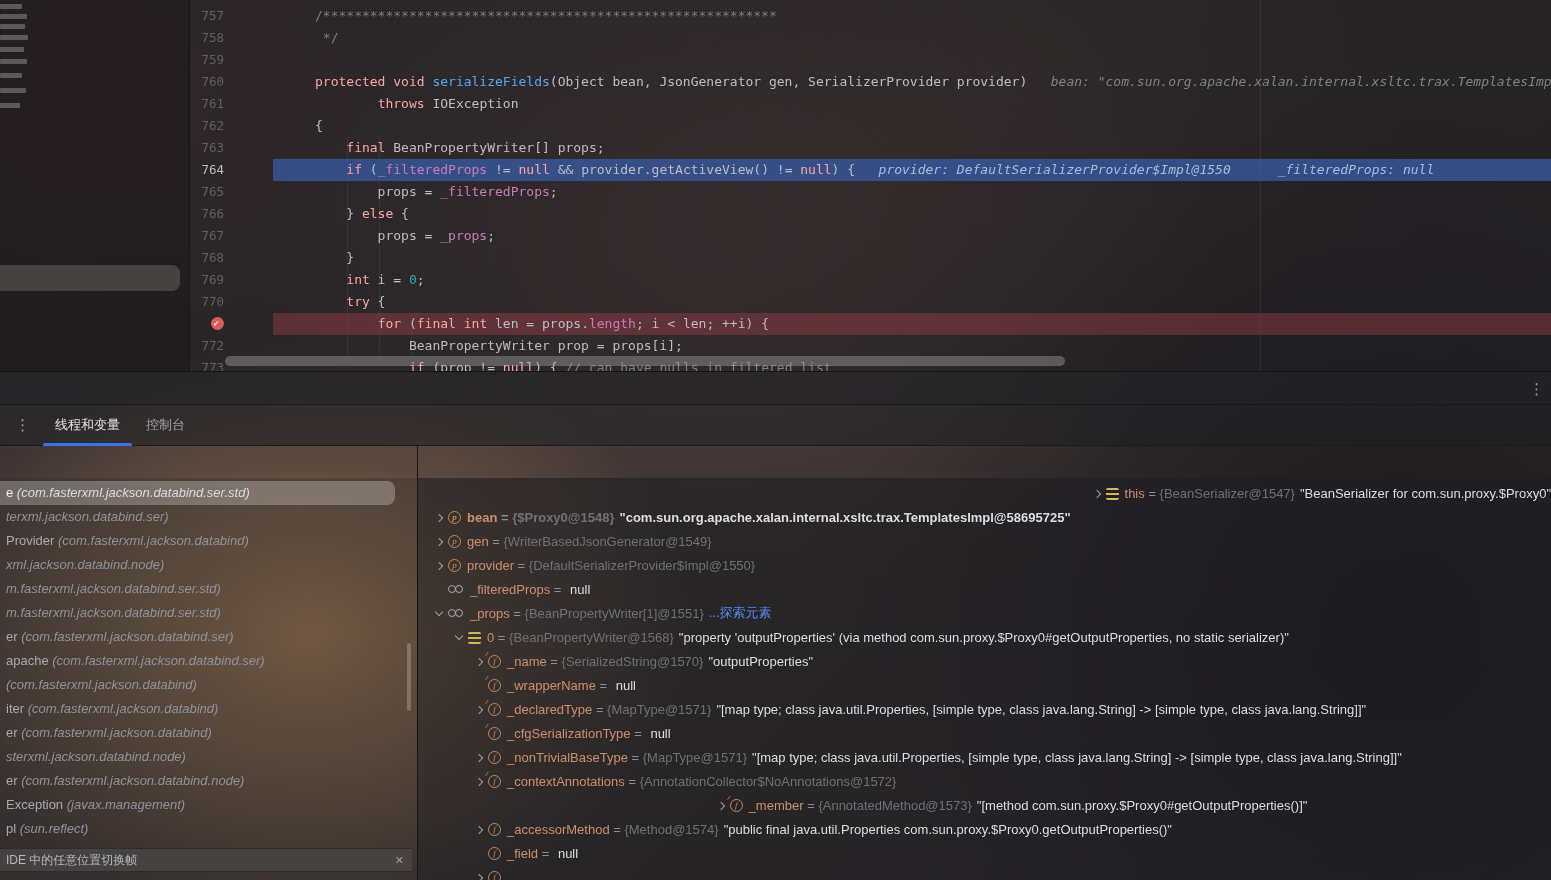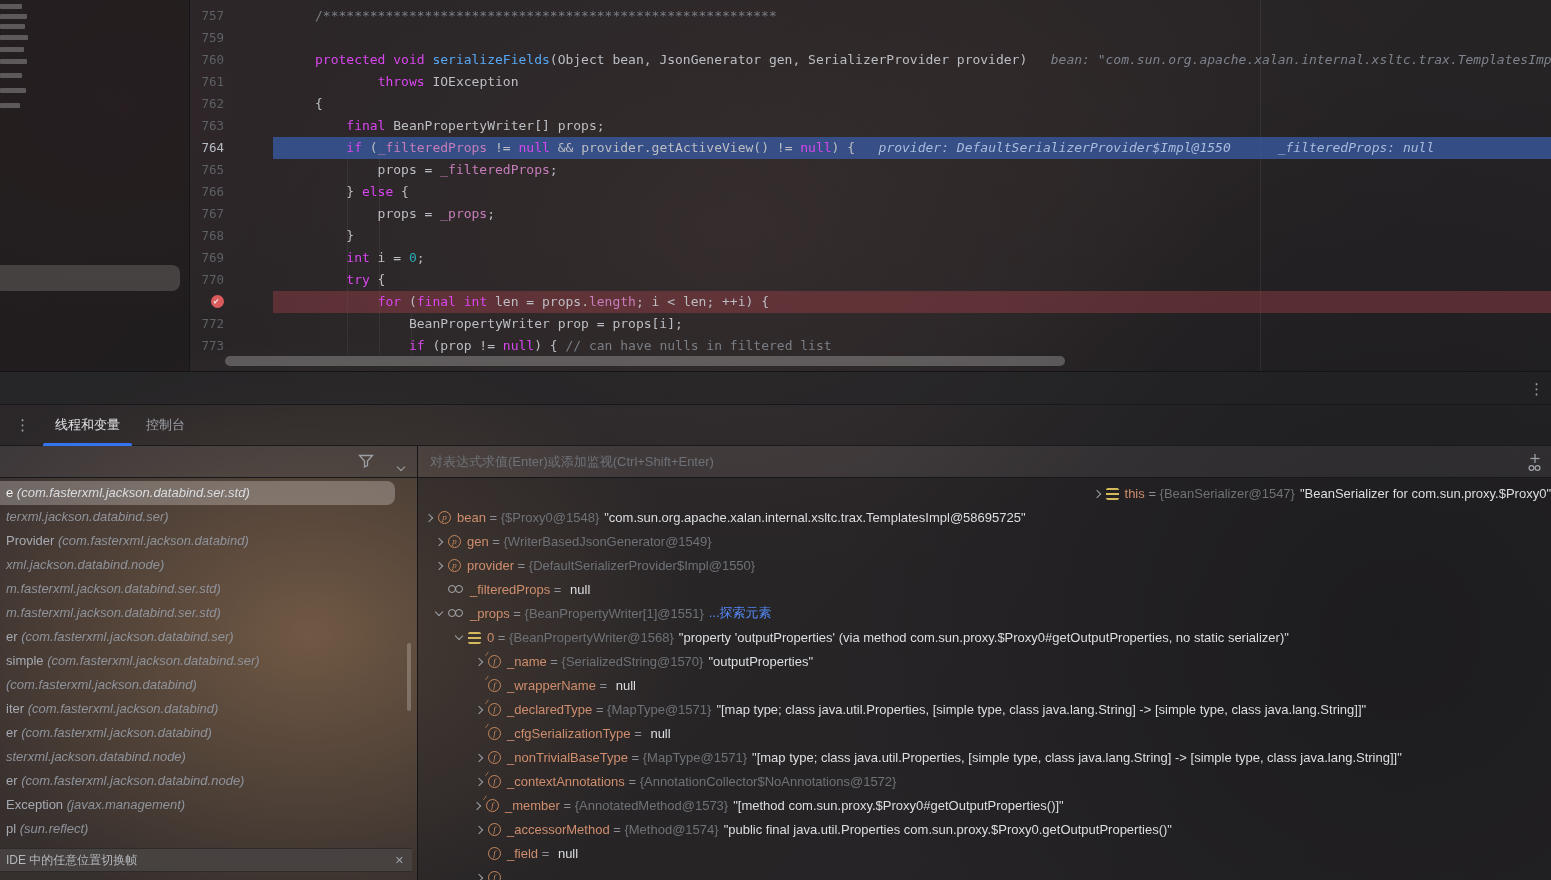--- a/index.html
+++ b/index.html
@@ -29,21 +29,21 @@
     background:rgba(27,28,31,.58); overflow:hidden;
     font-family:"DejaVu Sans Mono", monospace; font-size:13px; }
   #code-lines { position:absolute; inset:0; padding-top:5px; }
   .eline { display:flex; height:22px; line-height:22px; }
   .lnum { width:40px; flex:none; text-align:right; padding-right:6px; color:#5d6165; font-size:12.5px; }
   .lsp  { width:43px; flex:none; }
   .lcode { flex:1; white-space:pre; overflow:hidden; padding-left:42px; color:#bcbec4; }
   .eline.exec .lcode { background:rgba(56,90,160,.78); }
   .eline.exec .lnum { color:#b7bcc4; }
   .eline.bp .lcode { background:rgba(148,62,72,.48); }
-  .kw{color:#d946ef;} .fn{color:#56a8f5;} .fld{color:#c77dbb;} .num{color:#2aacb8;}
+  .kw{color:#fca5a5;} .fn{color:#56a8f5;} .fld{color:#c77dbb;} .num{color:#2aacb8;}
   .cmt{color:#7a7e85;} .pln{color:#bcbec4;}
   .hint{color:#7d828c; font-style:italic;} .hint2{color:#aabbde; font-style:italic;}
   .bp-dot { display:inline-block; width:13px; height:13px; border-radius:50%;
     background:#db5c5c; position:relative; vertical-align:-2px; }
   .bp-dot::after { content:"✔"; position:absolute; left:2.5px; top:-5px; font-size:9px; color:#e8e8e8; }
   .mguide { position:absolute; left:1070px; top:0; bottom:0; width:1px; background:rgba(255,255,255,.07); }
   .iguide { position:absolute; width:1px; top:137px; height:218px; background:rgba(255,255,255,.06); }
   .hscroll { position:absolute; left:35px; top:356px; width:840px; height:10px;
     background:rgba(190,190,190,.35); border-radius:5px; }
   
@@ -143,20 +143,25 @@
     <div class="iguide" style="left:157px"></div>
     <div class="iguide" style="left:189px"></div>
     <div class="iguide" style="left:221px;top:313px;height:42px"></div>
     <div id="code-lines">
         <div class="eline">
           <span class="lnum">757</span>
           <span class="lsp"></span>
           <span class="lcode"><span class="cmt">/**********************************************************</span></span>
         </div>
         <div class="eline">
+          <span class="lnum">758</span>
+          <span class="lsp"></span>
+          <span class="lcode"><span class="cmt"> */</span></span>
+        </div>
+        <div class="eline">
           <span class="lnum">759</span>
           <span class="lsp"></span>
           <span class="lcode"></span>
         </div>
         <div class="eline">
           <span class="lnum">760</span>
           <span class="lsp"></span>
           <span class="lcode"><span class="kw">protected void </span><span class="fn">serializeFields</span><span class="pln">(Object bean, JsonGenerator gen, SerializerProvider provider)</span><span class="hint">   bean: "com.sun.org.apache.xalan.internal.xsltc.trax.TemplatesImpl@58695725"</span></span>
         </div>
         <div class="eline">
@@ -231,52 +236,33 @@
   <div id="dbg-toolbar">
     <div id="toolbar-kebab" class="kebab">⋮</div>
   </div>
 
   <div id="dbg-tabs">
     <div id="tabs-kebab" class="kebab">⋮</div>
     <div class="tab active">线程和变量</div>
     <div class="tab">控制台</div>
   </div>
 
-  <div id="watch-row">
-    <div id="filter-icon">
-      <svg width="16" height="15" viewBox="0 0 16 15">
-          <path class="st" d="M1.5 1.5h13L9.5 7v4.5l-3 1.5V7l-5-5.5z"></path>
-        </svg>
-    </div>
-    <span id="filter-chevron" class="chev down"></span>
-    <input id="watch-input" placeholder="对表达式求值(Enter)或添加监视(Ctrl+Shift+Enter)" style="">
-    <div id="add-watch">
-      <svg width="20" height="22" viewBox="0 0 20 22">
-          <g class="st">
-            <line x1="10" y1="3" x2="10" y2="12"></line>
-            <line x1="5.5" y1="7.5" x2="14.5" y2="7.5"></line>
-            <circle cx="6.5" cy="17" r="2.4"></circle>
-            <circle cx="12.5" cy="17" r="2.4"></circle>
-          </g>
-        </svg>
-    </div>
-  </div>
 
   <div id="vsep"></div>
 
   <div id="frames">
     <div id="frames-rows">
         <div class="frow sel"><span class="fname">e </span><span class="fpkg">(com.fasterxml.jackson.databind.ser.std)</span></div>
         <div class="frow"><span class="fpkg">terxml.jackson.databind.ser)</span></div>
         <div class="frow"><span class="fname">Provider </span><span class="fpkg">(com.fasterxml.jackson.databind)</span></div>
         <div class="frow"><span class="fpkg">xml.jackson.databind.node)</span></div>
         <div class="frow"><span class="fpkg">m.fasterxml.jackson.databind.ser.std)</span></div>
         <div class="frow"><span class="fpkg">m.fasterxml.jackson.databind.ser.std)</span></div>
         <div class="frow"><span class="fname">er </span><span class="fpkg">(com.fasterxml.jackson.databind.ser)</span></div>
-        <div class="frow"><span class="fname">simple </span><span class="fpkg">(com.fasterxml.jackson.databind.ser)</span></div>
+        <div class="frow"><span class="fname">apache </span><span class="fpkg">(com.fasterxml.jackson.databind.ser)</span></div>
         <div class="frow"><span class="fpkg">(com.fasterxml.jackson.databind)</span></div>
         <div class="frow"><span class="fname">iter </span><span class="fpkg">(com.fasterxml.jackson.databind)</span></div>
         <div class="frow"><span class="fname">er </span><span class="fpkg">(com.fasterxml.jackson.databind)</span></div>
         <div class="frow"><span class="fpkg">sterxml.jackson.databind.node)</span></div>
         <div class="frow"><span class="fname">er </span><span class="fpkg">(com.fasterxml.jackson.databind.node)</span></div>
         <div class="frow"><span class="fname">Exception </span><span class="fpkg">(javax.management)</span></div>
         <div class="frow"><span class="fname">pl </span><span class="fpkg">(sun.reflect)</span></div>
       </div>
     <div id="frames-scroll"></div>
     <div id="frames-hint">
@@ -287,21 +273,21 @@
 
   <div id="vars">
       <div class="vrow" style="padding-left: 14px; justify-content: flex-end;">
         <span class="chev"></span>
         <span class="ic ic-object"></span>
         <span class="vname">this</span>
         <span class="veq"> = </span>
         <span class="vref">{BeanSerializer@1547}</span>
         <span class="vstr">"BeanSerializer for com.sun.proxy.$Proxy0"</span>
       </div>
-      <div class="vrow" style="padding-left: 4px;">
+      <div class="vrow" style="padding-left: 14px; font-weight: bold;">
         <span class="chev"></span>
         <span class="ic ic-param"></span>
         <span class="vname">bean</span>
         <span class="veq"> = </span>
         <span class="vref">{$Proxy0@1548}</span>
         <span class="vstr">"com.sun.org.apache.xalan.internal.xsltc.trax.TemplatesImpl@58695725"</span>
       </div>
       <div class="vrow" style="padding-left: 14px;">
         <span class="chev"></span>
         <span class="ic ic-param"></span>
@@ -377,21 +363,21 @@
         <span class="vref">{MapType@1571}</span>
         <span class="vstr">"[map type; class java.util.Properties, [simple type, class java.lang.String] -&gt; [simple type, class java.lang.String]]"</span>
       </div>
       <div class="vrow" style="padding-left: 54px;">
         <span class="chev"></span>
         <span class="ic ic-field ic-final"></span>
         <span class="vname">_contextAnnotations</span>
         <span class="veq"> = </span>
         <span class="vref">{AnnotationCollector$NoAnnotations@1572}</span>
       </div>
-      <div class="vrow" style="padding-left: 52px;">
+      <div class="vrow" style="padding-left: 52px; justify-content: center;">
         <span class="chev"></span>
         <span class="ic ic-field ic-final"></span>
         <span class="vname">_member</span>
         <span class="veq"> = </span>
         <span class="vref">{AnnotatedMethod@1573}</span>
         <span class="vstr">"[method com.sun.proxy.$Proxy0#getOutputProperties()]"</span>
       </div>
       <div class="vrow" style="padding-left: 54px;">
         <span class="chev"></span>
         <span class="ic ic-field"></span>

